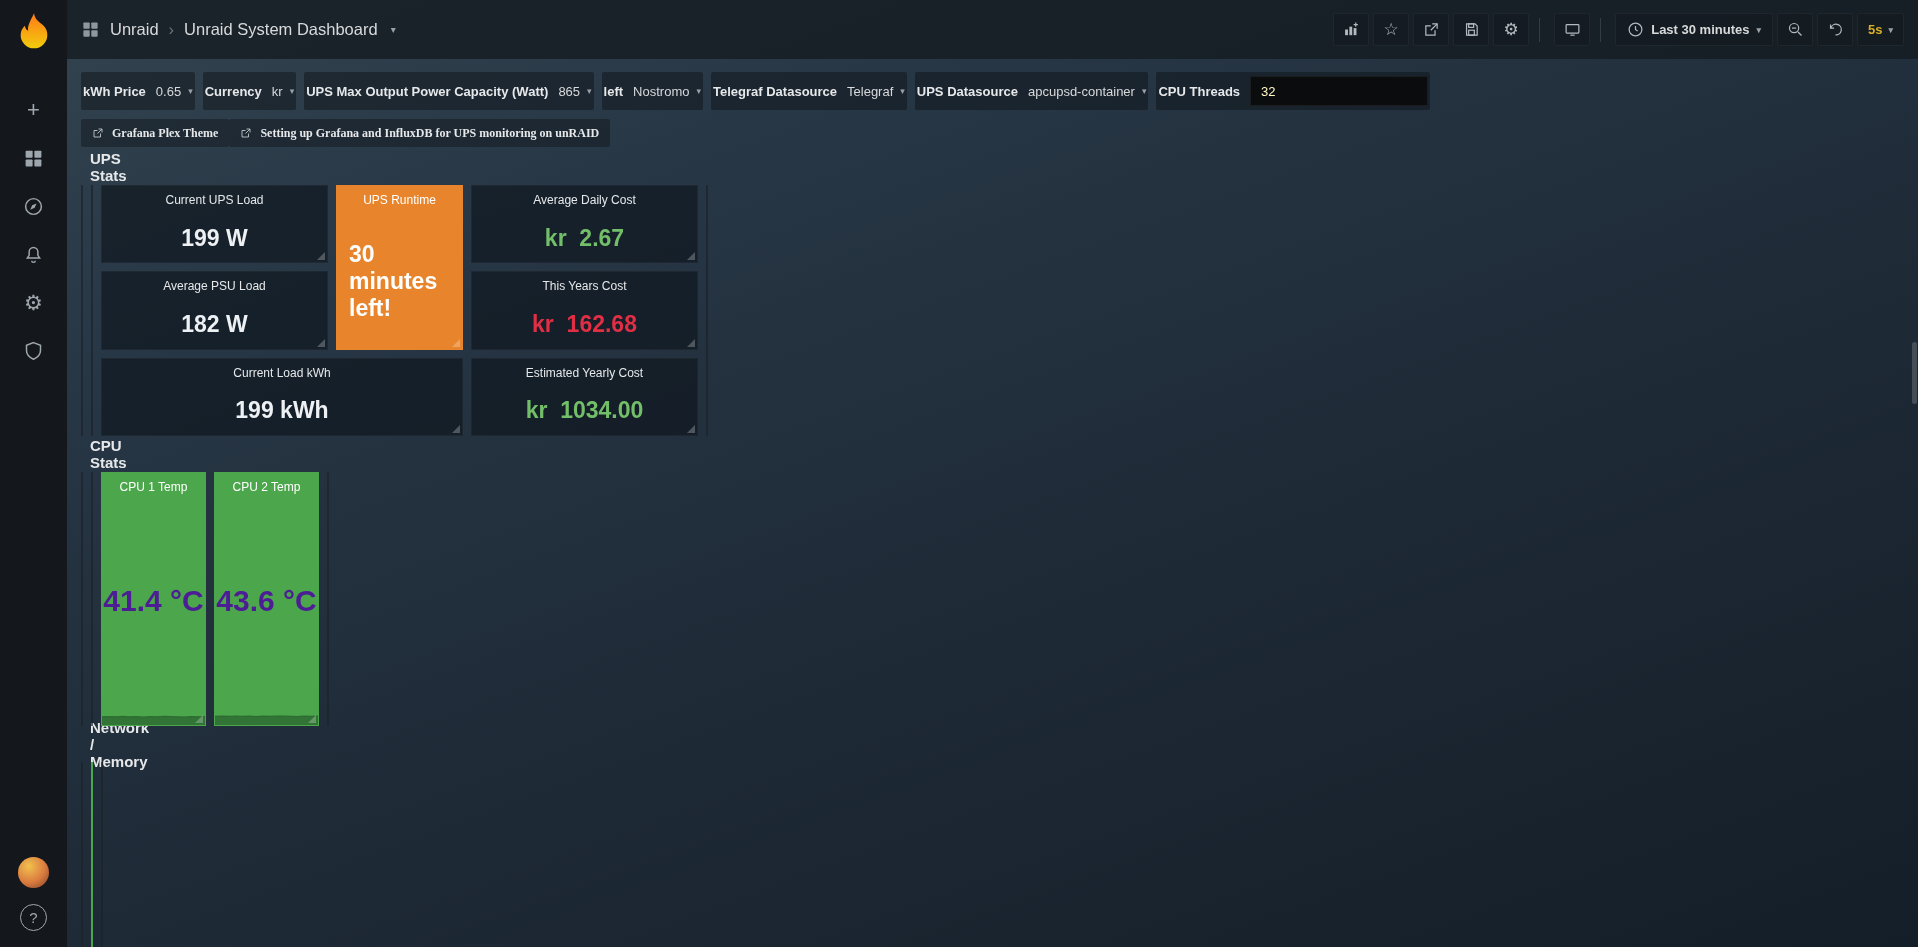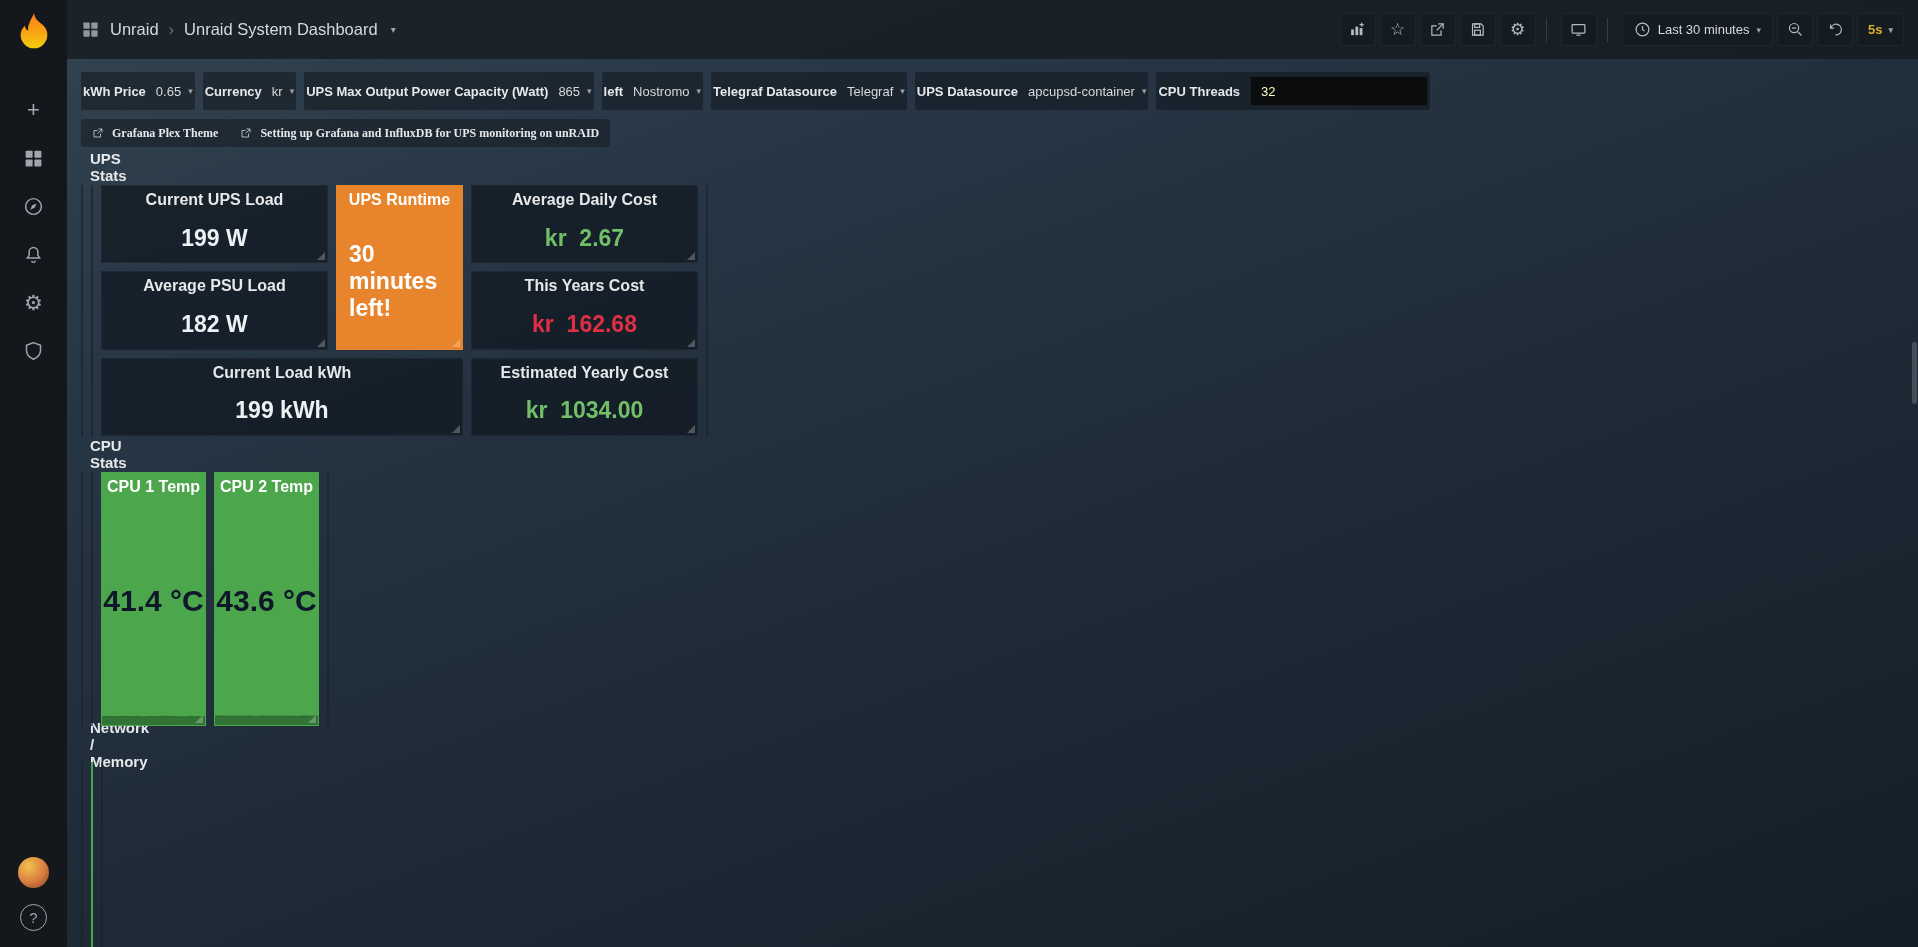--- a/index.html
+++ b/index.html
@@ -34,21 +34,21 @@
   .crumb-sep { color:#6b7278; }
   .crumb-caret { color:#9aa0a6; font-size:10px; margin-left:3px; }
   .crumb-link { cursor:pointer; }
   .nav-actions { margin-left:auto; display:flex; align-items:center; }
   .nav-btn { background:rgba(15,20,25,0.35); border:1px solid rgba(255,255,255,0.05); border-radius:2px;
     color:#b4bac0; width:36px; height:33px; margin-left:4px; display:flex; align-items:center;
     justify-content:center; font-size:17px; cursor:pointer; }
   .nav-btn svg { width:17px; height:17px; stroke:#b4bac0; fill:none; stroke-width:1.7; }
   .nav-btn .fillsvg { fill:#b4bac0; stroke:none; }
   .nav-divider { width:1px; height:24px; background:rgba(255,255,255,0.12); margin:0 10px; }
-  .time-btn { width:auto; padding:0 11px; gap:7px; font-size:13px; font-weight:normal; color:#d8d9da; }
+  .time-btn { width:auto; padding:0 11px; gap:7px; font-size:13px; font-weight:bold; color:#d8d9da; }
   .time-btn .caret, .interval-btn .caret { font-size:9px; color:#9aa0a6; }
   .interval-btn { width:auto; padding:0 10px; gap:6px; font-size:13px; font-weight:bold; color:#d9af27; }
 
   
   .submenu { padding:13px 14px 0; flex:none; }
   .var-row { display:flex; flex-wrap:wrap; gap:8px; align-items:center; }
   .var-pill { display:flex; align-items:center; gap:10px; height:38px; padding:0 2px;
     background:rgba(11,16,21,0.45); border-radius:2px; }
   .var-label { font-size:13px; font-weight:bold; color:#e6e8ea; white-space:nowrap; }
   .var-value { font-size:13px; color:#d8d9da; display:flex; gap:7px; align-items:center; cursor:pointer; white-space:nowrap; }
@@ -69,21 +69,21 @@
   .panel-row { display:flex; gap:8px; }
   .ups-row { height:251px; }
   .cpu-row { height:254px; }
   .net-row { height:250px; }
 
   .panel { background:rgba(15,22,30,0.68); border:1px solid rgba(255,255,255,0.04);
     position:relative; display:flex; flex-direction:column; overflow:hidden; }
   .panel::after { content:""; position:absolute; right:2px; bottom:2px; width:0; height:0;
     border-left:8px solid transparent; border-bottom:8px solid rgba(255,255,255,0.25); }
   .panel-header { height:28px; flex:none; display:flex; align-items:center; justify-content:center; position:relative; }
-  .panel-title { font-size:16px; font-weight:bold; color:#e6e8ea; cursor:pointer; white-space:nowrap; }
+  .panel-title { font-size:12px; font-weight:normal; color:#e6e8ea; cursor:pointer; white-space:nowrap; }
 
   .chart-body { flex:1; display:flex; min-height:0; padding:2px 6px 0 4px; }
   .chart-mid { flex:1; display:flex; flex-direction:column; min-width:0; }
   .plot { flex:1; position:relative; border-bottom:1px solid rgba(255,255,255,0.12); cursor:crosshair; }
   .plot svg { position:absolute; inset:0; width:100%; height:100%; }
   .grid-25 { background-image:linear-gradient(to right,rgba(255,255,255,0.045) 1px,transparent 1px),
     linear-gradient(to bottom,rgba(255,255,255,0.07) 1px,transparent 1px); background-size:16.66% 100%,100% 25%; }
   .grid-50 { background-image:linear-gradient(to right,rgba(255,255,255,0.045) 1px,transparent 1px),
     linear-gradient(to bottom,rgba(255,255,255,0.07) 1px,transparent 1px); background-size:16.66% 100%,100% 50%; }
   .grid-33 { background-image:linear-gradient(to right,rgba(255,255,255,0.045) 1px,transparent 1px),
@@ -107,21 +107,21 @@
   .stat-value { font-size:23px; font-weight:bold; color:#eef1f4; white-space:nowrap; }
   .val-green { color:#73bf69; }
   .val-red { color:#e02f44; }
   .ups-grid { width:597px; flex:none; display:grid; grid-template-columns:1fr 127px 1fr;
     grid-template-rows:1fr 1fr 1fr; gap:8px; }
   .panel-orange { background:#e8852c; border-color:#e8852c; }
   .panel-orange .stat-body { align-items:center; justify-content:flex-start; padding:0 12px; }
   .panel-orange .stat-value { font-size:23px; line-height:1.18; color:#fff; white-space:normal; }
   .panel-green { background:#4ca64c; border-color:#4ca64c; }
   .panel-green .panel-title { color:#fff; }
-  .panel-green .stat-value { color:#0f172a; font-size:30px; }
+  .panel-green .stat-value { color:#4c1d95; font-size:30px; }
   .spark { height:24px; width:100%; display:block; flex:none; }
   .uptime-value { font-size:46px; font-weight:bold; color:#fff; margin-top:46px; white-space:nowrap; }
   .uptime-body { flex:1; display:flex; justify-content:center; align-items:flex-start; overflow:hidden; }
 
   
   .gauge-body { flex:1; position:relative; }
   .gauge-body svg.gauge { position:absolute; left:50%; top:6px; transform:translateX(-50%);
     width:190px; height:175px; }
   .gauge-value { position:absolute; left:0; right:0; top:57%; text-align:center;
     font-size:25px; font-weight:bold; color:#fff; }

